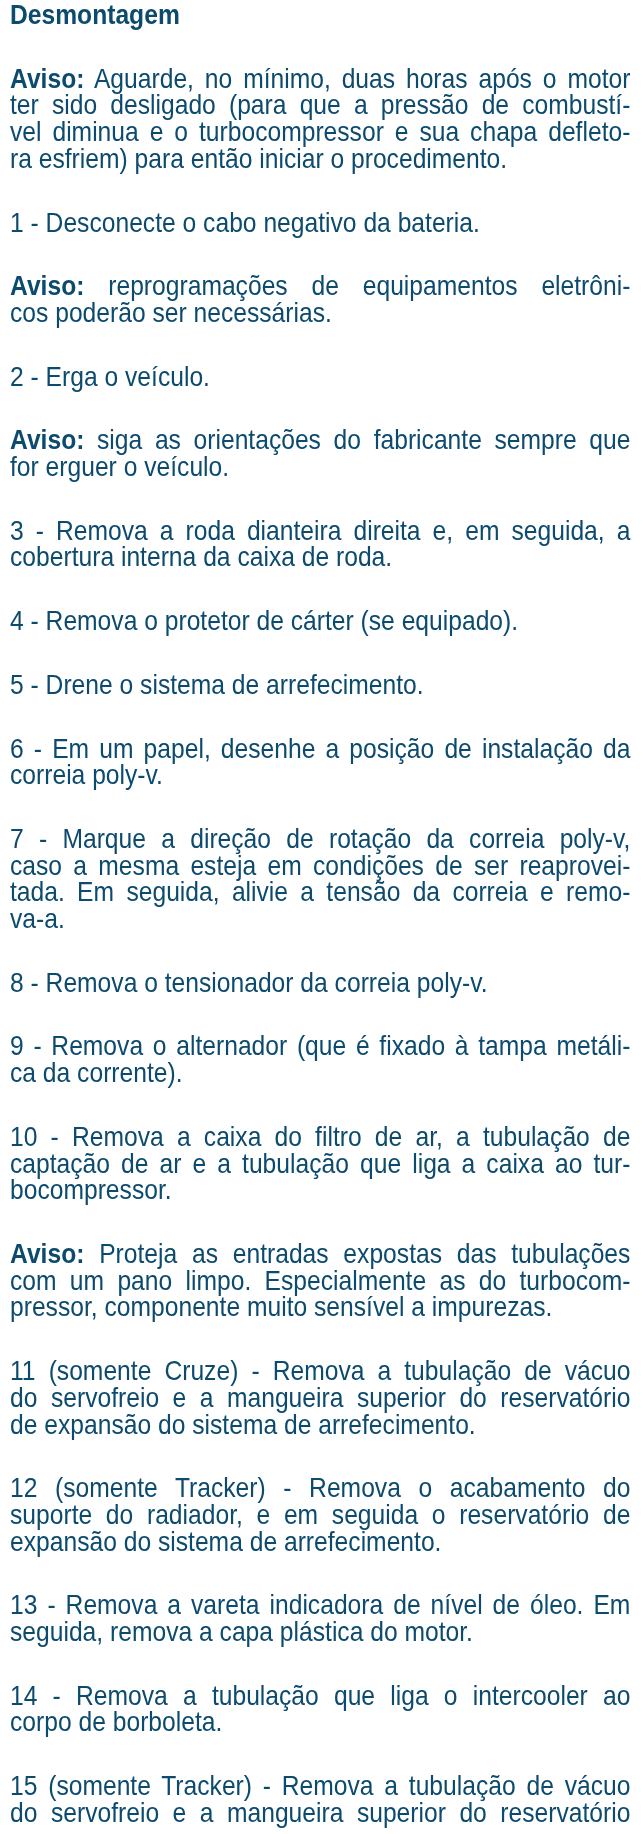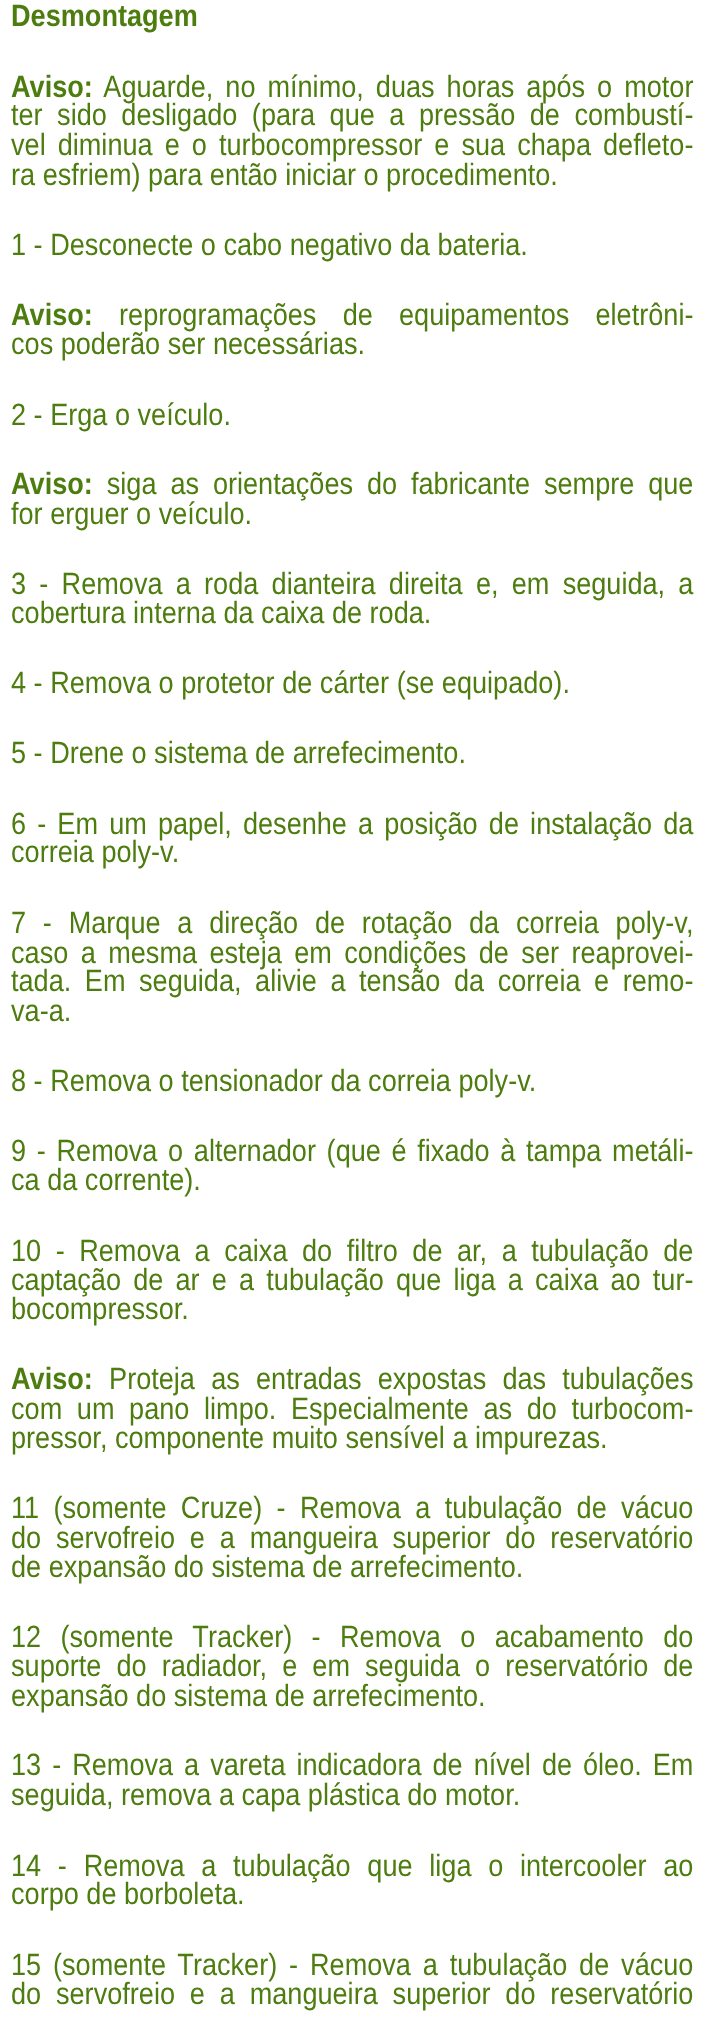--- a/index.html
+++ b/index.html
@@ -11,21 +11,21 @@
     width: 643px;
     height: 1834px;
     overflow: hidden;
   }
   .page {
     position: relative;
     width: 643px;
     height: 1834px;
     background: #ffffff;
     font-family: "Liberation Sans", "DejaVu Sans", sans-serif;
-    color: #4d7c0f;
+    color: #0c4a6e;
   }
   
   .text-column {
     position: absolute;
     left: 10px;
     top: 2px;
     width: 705px;
     transform: scaleX(0.88);
     transform-origin: 0 0;
   }

